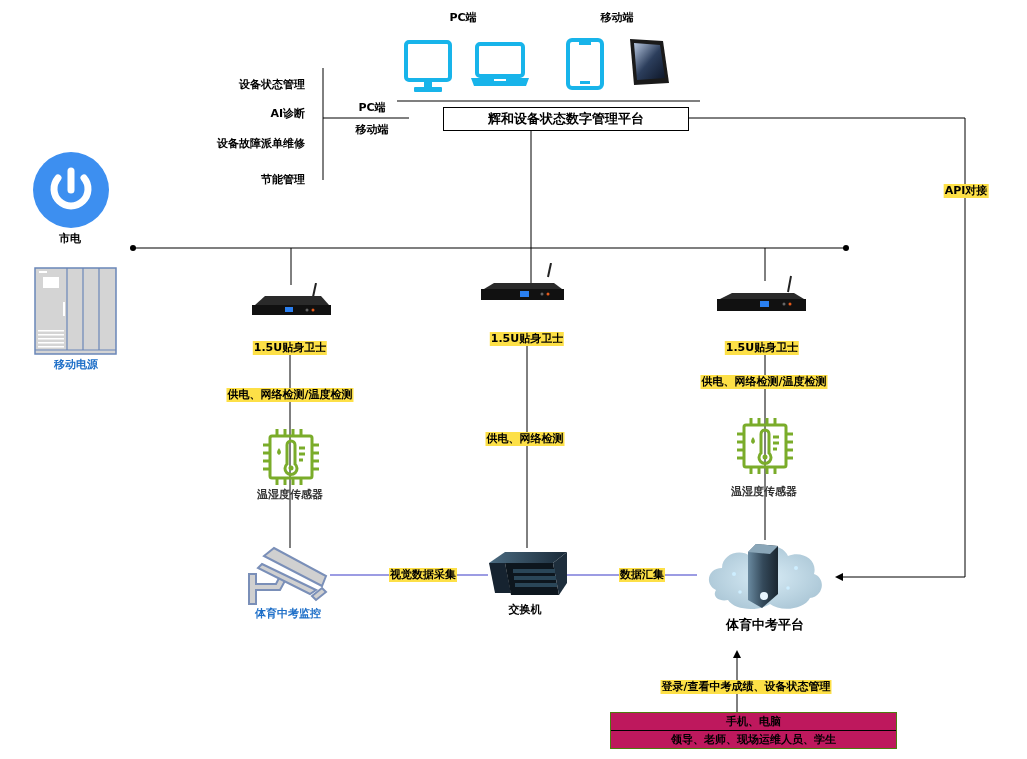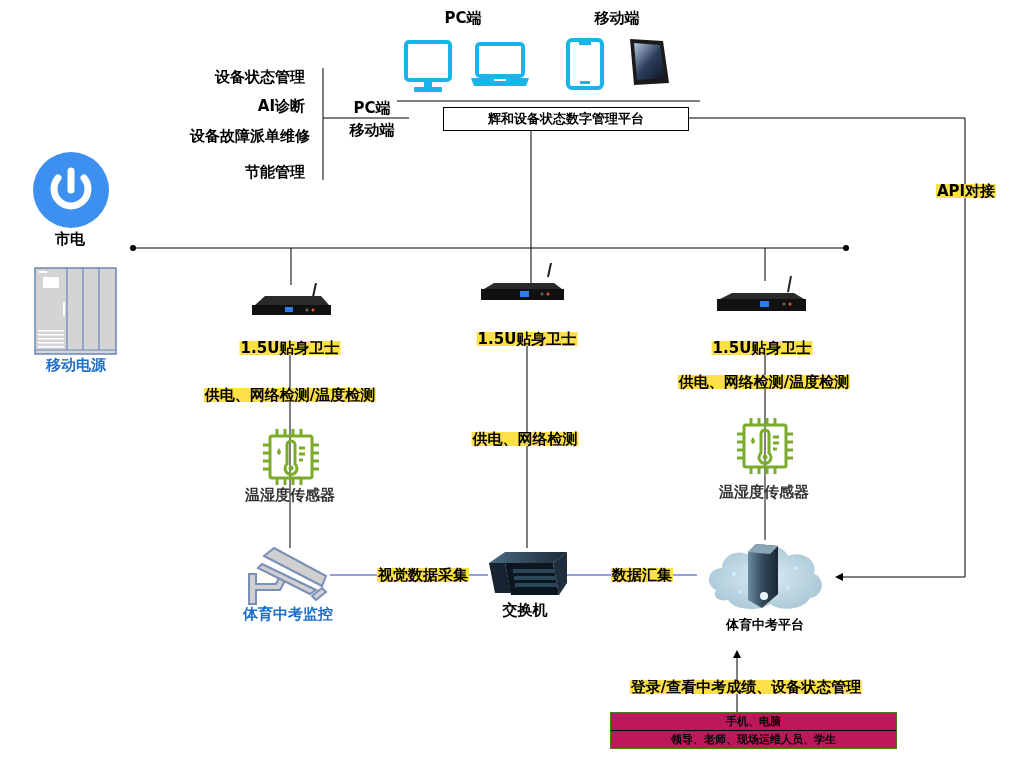--- a/index.html
+++ b/index.html
@@ -1,21 +1,21 @@
 <!DOCTYPE html>
 <html><head>
 <meta charset="utf-8">
 <style>
   html, body { margin:0; padding:0; background:#ffffff; }
   body { width:1027px; height:759px; position:relative; overflow:hidden;
          font-family:"DejaVu Sans","Liberation Sans",sans-serif; color:#000; }
   .abs { position:absolute; }
-  .lbl { position:absolute; font-size:15px; font-weight:bold; white-space:nowrap; line-height:14px; }
+  .lbl { position:absolute; font-size:11px; font-weight:bold; white-space:nowrap; line-height:14px; }
   .lbl.c { transform:translateX(-50%); text-align:center; }
-  .lbl.r { text-align:right; }
+  .lbl.r { text-align:right;margin-top:8px; }
   .bg { background:#fde047; padding:0 1px; }
   svg.wire { position:absolute; left:0; top:0; width:1027px; height:759px; pointer-events:none; }
   .platform-box { position:absolute; left:409px; top:107px; width:244px; height:22px; border:1px solid #000;
                   background:#fff; font-size:13px; font-weight:bold; text-align:center; line-height:22px;margin-left:34px; }
   .user-box { position:absolute; left:594px; top:712px; width:285px; border:1px solid #4d7c0f; background:#be185d;margin-left:16px; }
   .user-box div { height:17px; line-height:17px; font-size:11px; font-weight:bold; text-align:center; }
   .user-box div + div { border-top:1px solid #000; }
   .blue-text { color:#1e6fc8; }
   .gray-text { color:#333; }
 </style>

